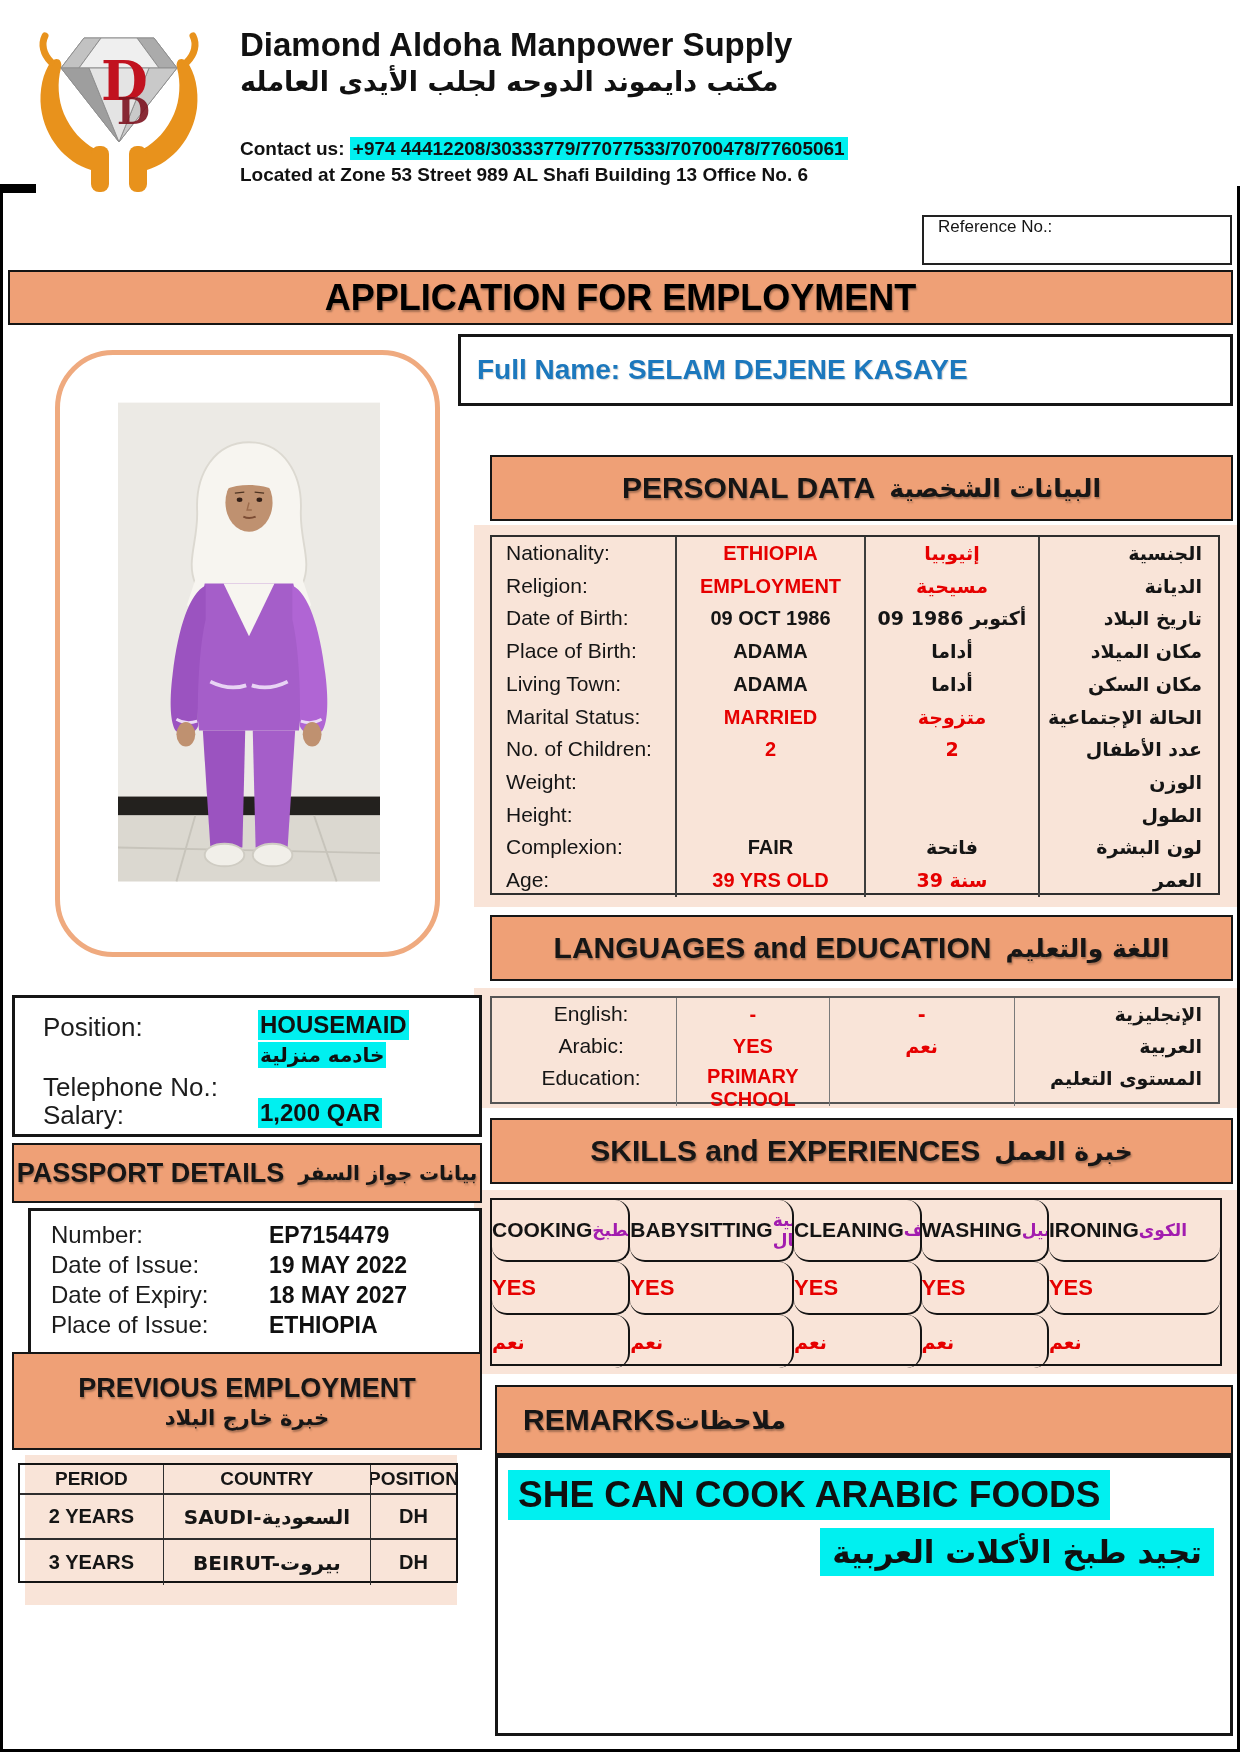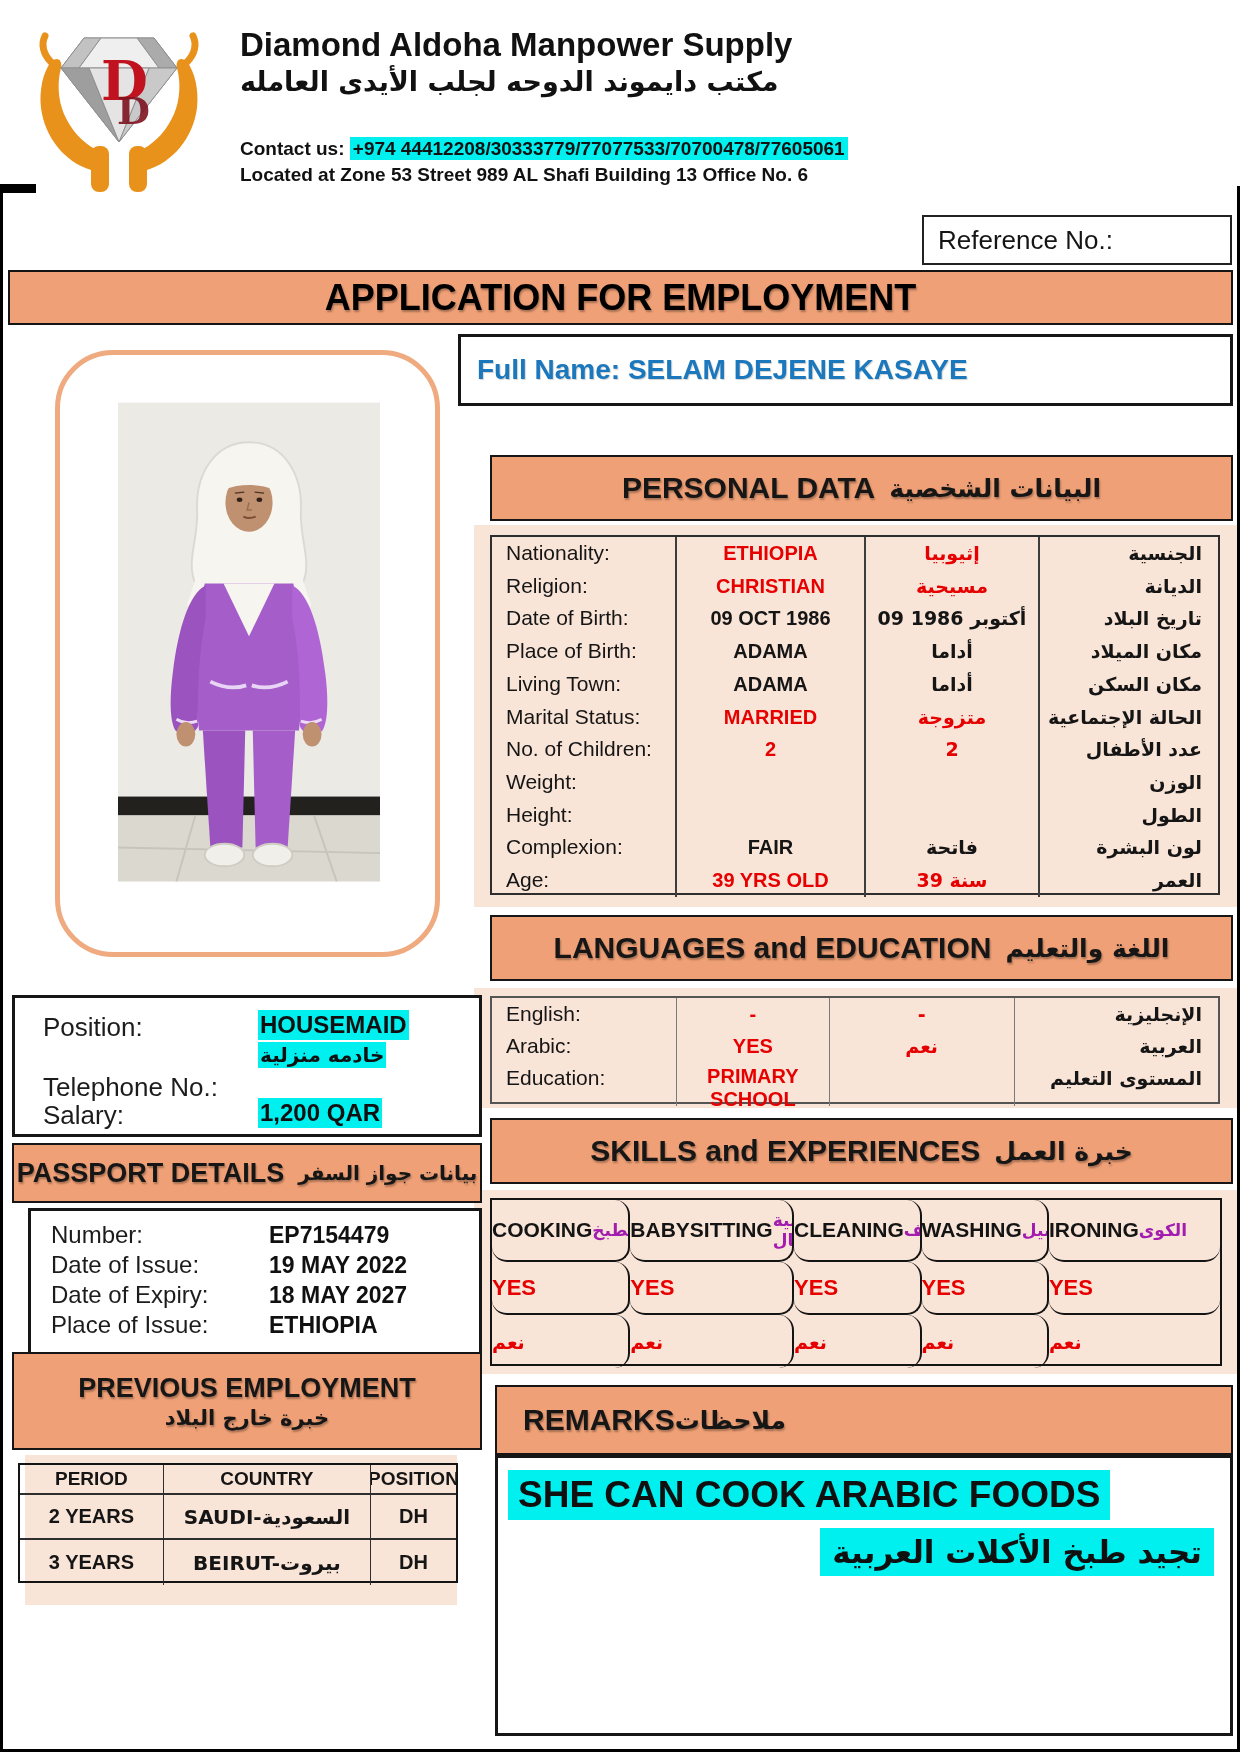--- a/index.html
+++ b/index.html
@@ -12,21 +12,21 @@
          border-left:3px solid #000;border-right:3px solid #000;border-bottom:3px solid #000;}
   .frame-dash{position:absolute;left:0;top:184px;width:36px;height:9px;background:#000;}
   
   .logo{left:26px;top:20px;width:186px;height:172px;}
   .co-en{left:240px;top:26px;font-size:33px;font-weight:bold;color:#111;}
   .co-ar{left:240px;top:66px;font-size:27px;font-weight:bold;color:#111;}
   .contact{left:240px;top:138px;font-size:19px;font-weight:bold;color:#111;}
   .contact .hl{background:var(--cyan);padding:1px 3px;}
   .located{left:240px;top:164px;font-size:19px;font-weight:bold;color:#111;}
   .refbox{left:922px;top:215px;width:310px;height:50px;border:2px solid #222;
-          font-size:26px;display:flex;align-items:center;padding-left:14px;box-sizing:border-box;}
+          font-size:17px;display:flex;padding-left:14px;box-sizing:border-box;}
   
   .banner{left:8px;top:270px;width:1225px;height:55px;background:var(--salmon);
           border:2.5px solid #141414;box-sizing:border-box;display:flex;align-items:center;justify-content:center;
           font-size:36px;font-weight:bold;color:#000000;text-shadow:1px 2px 2px rgba(0,0,0,.3);}
   .fullname{left:458px;top:334px;width:775px;height:72px;border:3px solid #161616;box-sizing:border-box;
             display:flex;align-items:center;padding-left:16px;font-size:28px;font-weight:bold;color:var(--blue);
             text-shadow:1px 1px 1px rgba(0,0,0,.18);}
   
   .photocard{left:55px;top:350px;width:385px;height:607px;border:5px solid #efaa7f;border-radius:58px;box-sizing:border-box;background:#fff;}
   .photo{left:118px;top:392px;width:262px;height:500px;}
@@ -46,21 +46,21 @@
   .pd.lbl{padding-left:14px;}
   .pd.val{text-align:center;font-weight:bold;font-size:20px;}
   .pd.arv{text-align:center;font-weight:bold;font-size:19px;}
   .pd.arl{text-align:right;padding-right:16px;font-weight:bold;font-size:19px;}
   .red{color:var(--red);}
   
   .lg-table{left:490px;top:996px;width:730px;height:108px;display:grid;
             grid-template-columns:25.5% 21% 25.5% 28%;grid-template-rows:32px 32px 44px;
             border:2px solid #555;box-sizing:border-box;}
   .lg{font-size:21px;line-height:32px;overflow:hidden;}
-  .gR{border-right:1.5px solid #7a7a7a;}
+  .gR{border-right:1.5px solid #7a7a7a;text-align:center;}
   .lg.lbl{padding-left:14px;}
   .lg.val{text-align:center;font-weight:bold;font-size:20px;}
   .lg.val.wrap{white-space:normal;line-height:23px;padding-top:3px;}
   .lg.arv{text-align:center;font-weight:bold;font-size:19px;}
   .lg.arl{text-align:right;padding-right:16px;font-weight:bold;font-size:19px;}
   
   .sk-table{left:490px;top:1198px;width:732px;height:168px;display:grid;
             grid-template-columns:19% 22.5% 17.5% 17.5% 23.5%;grid-template-rows:62px 53px 53px;
             border:2.5px solid #141414;box-sizing:border-box;}
   .sk{border-right:2px solid #141414;border-bottom:2px solid #141414;
@@ -189,21 +189,21 @@
     <span class="en">PERSONAL DATA</span>
     <span class="arh ar">البيانات الشخصية</span>
   </div>
   <div class="abs pink" style="left:474px;top:525px;width:763px;height:382px;"></div>
   <div class="abs pd-table">
     <div class="pd bR lbl">Nationality:</div>
     <div class="pd bR val red">ETHIOPIA</div>
     <div class="pd bR arv red ar">إثيوبيا</div>
     <div class="pd arl ar">الجنسية</div>
     <div class="pd bR lbl">Religion:</div>
-    <div class="pd bR val red">CHRISTIAN</div>
+    <div class="pd bR val red">EMPLOYMENT</div>
     <div class="pd bR arv red ar">مسيحية</div>
     <div class="pd arl ar">الديانة</div>
     <div class="pd bR lbl">Date of Birth:</div>
     <div class="pd bR val">09 OCT 1986</div>
     <div class="pd bR arv ar">09 1986 أكتوبر</div>
     <div class="pd arl ar">تاريخ البلاد</div>
     <div class="pd bR lbl">Place of Birth:</div>
     <div class="pd bR val">ADAMA</div>
     <div class="pd bR arv ar">أداما</div>
     <div class="pd arl ar">مكان الميلاد</div>

